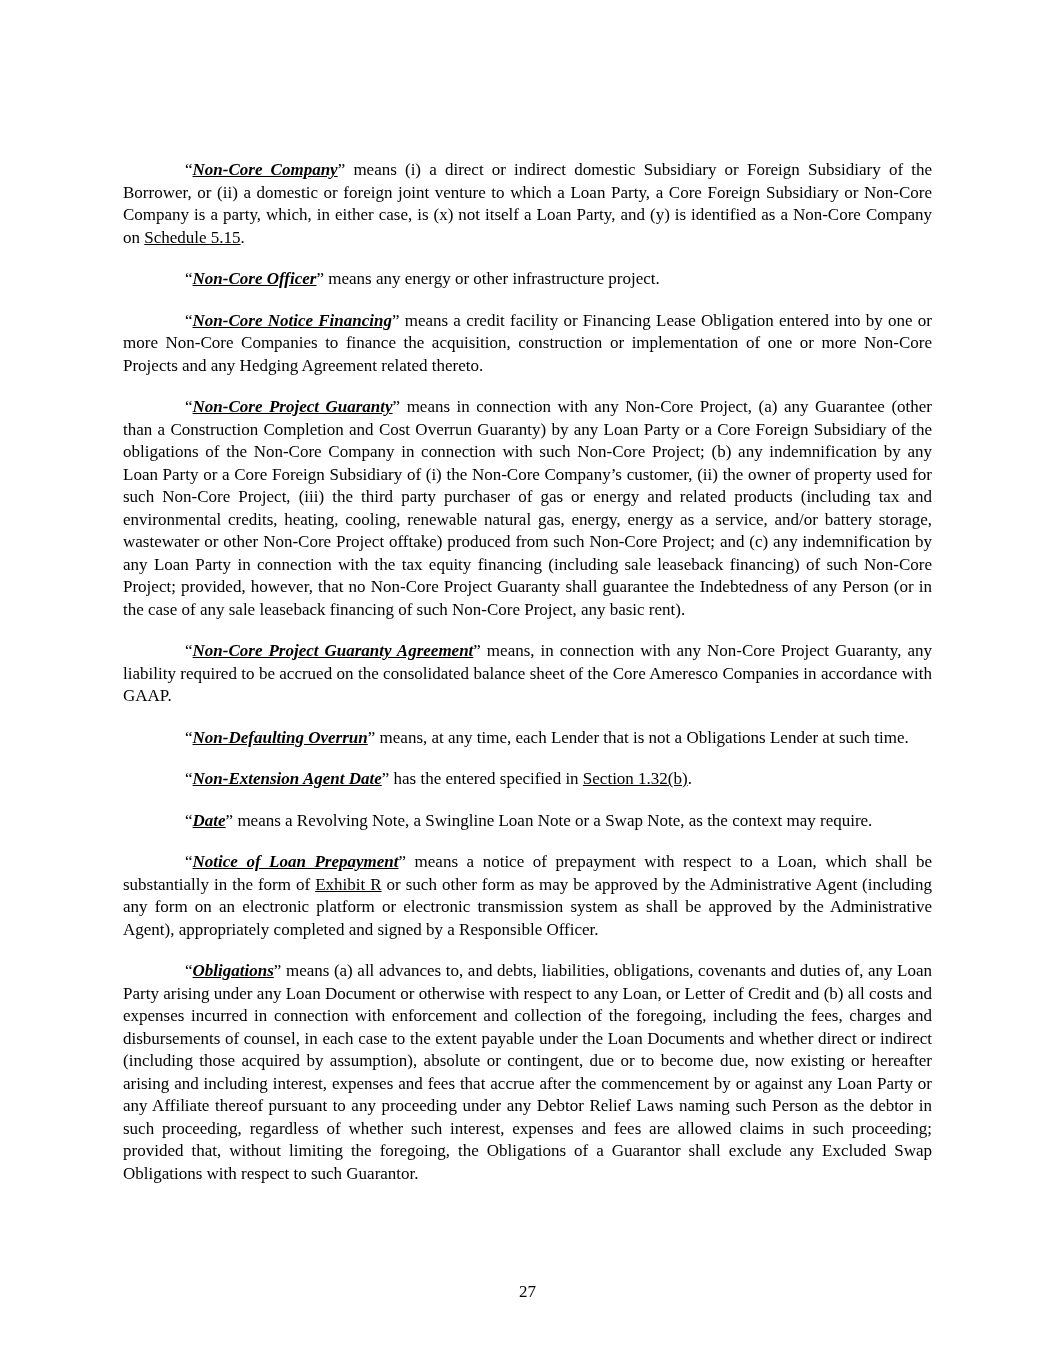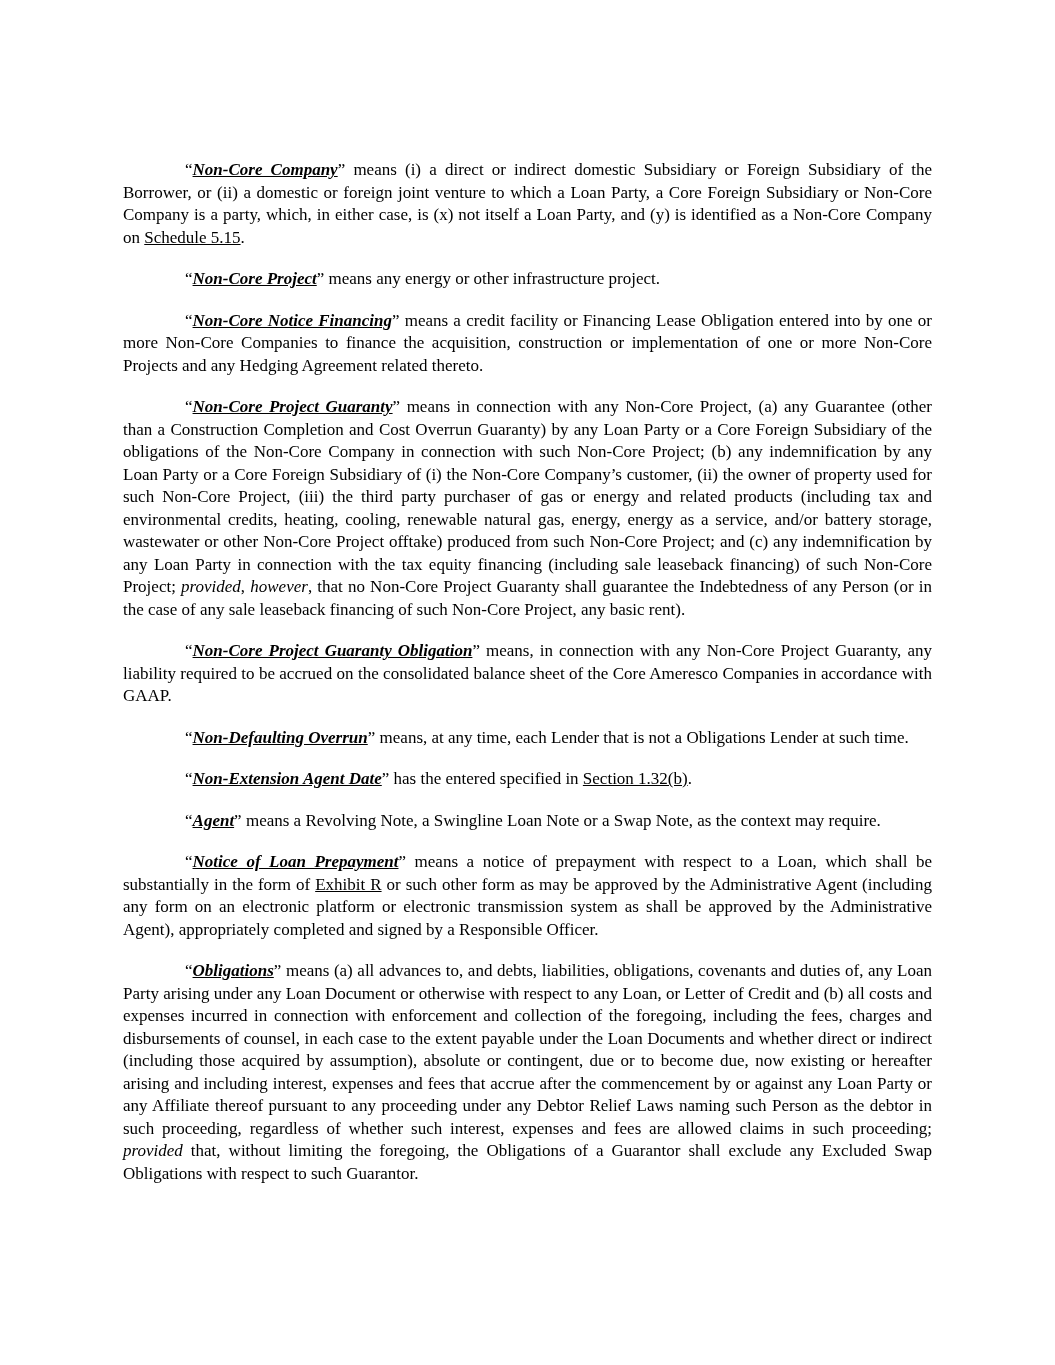--- a/index.html
+++ b/index.html
@@ -34,41 +34,41 @@
   .seg-plain { }
   .seg-term {
     font-weight: 700;
     font-style: italic;
     text-decoration: underline;
   }
   .seg-underline {
     text-decoration: underline;
   }
   .seg-italic {
-    font-style: italic;
   }
   .page-number {
     position: absolute;
     top: 1281px;
     left: 0;
     width: 1055px;
     text-align: center;
     font-size: 17px;
     line-height: 22.5px;
   }
 </style>
 </head>
 <body>
 
 <div class="page">
   <div class="doc">
       <p><span class="seg-plain">“</span><span class="seg-term">Non-Core Company</span><span class="seg-plain">” means (i) a direct or indirect domestic Subsidiary or Foreign Subsidiary of the Borrower, or (ii) a domestic or foreign joint venture to which a Loan Party, a Core Foreign Subsidiary or Non-Core Company is a party, which, in either case, is (x) not itself a Loan Party, and (y) is identified as a Non-Core Company on </span><span class="seg-underline">Schedule 5.15</span><span class="seg-plain">.</span></p>
-      <p><span class="seg-plain">“</span><span class="seg-term">Non-Core Project</span><span class="seg-plain">” means any energy or other infrastructure project.</span></p>
+      <p><span class="seg-plain">“</span><span class="seg-term">Non-Core Officer</span><span class="seg-plain">” means any energy or other infrastructure project.</span></p>
       <p><span class="seg-plain">“</span><span class="seg-term">Non-Core Notice Financing</span><span class="seg-plain">” means a credit facility or Financing Lease Obligation entered into by one or more Non-Core Companies to finance the acquisition, construction or implementation of one or more Non-Core Projects and any Hedging Agreement related thereto.</span></p>
       <p><span class="seg-plain">“</span><span class="seg-term">Non-Core Project Guaranty</span><span class="seg-plain">” means in connection with any Non-Core Project, (a) any Guarantee (other than a Construction Completion and Cost Overrun Guaranty) by any Loan Party or a Core Foreign Subsidiary of the obligations of the Non-Core Company in connection with such Non-Core Project; (b) any indemnification by any Loan Party or a Core Foreign Subsidiary of (i) the Non-Core Company’s customer, (ii) the owner of property used for such Non-Core Project, (iii) the third party purchaser of gas or energy and related products (including tax and environmental credits, heating, cooling, renewable natural gas, energy, energy as a service, and/or battery storage, wastewater or other Non-Core Project offtake) produced from such Non-Core Project; and (c) any indemnification by any Loan Party in connection with the tax equity financing (including sale leaseback financing) of such Non-Core Project; </span><span class="seg-italic">provided</span><span class="seg-plain">, </span><span class="seg-italic">however</span><span class="seg-plain">, that no Non-Core Project Guaranty shall guarantee the Indebtedness of any Person (or in the case of any sale leaseback financing of such Non-Core Project, any basic rent).</span></p>
-      <p><span class="seg-plain">“</span><span class="seg-term">Non-Core Project Guaranty Obligation</span><span class="seg-plain">” means, in connection with any Non-Core Project Guaranty, any liability required to be accrued on the consolidated balance sheet of the Core Ameresco Companies in accordance with GAAP.</span></p>
+      <p><span class="seg-plain">“</span><span class="seg-term">Non-Core Project Guaranty Agreement</span><span class="seg-plain">” means, in connection with any Non-Core Project Guaranty, any liability required to be accrued on the consolidated balance sheet of the Core Ameresco Companies in accordance with GAAP.</span></p>
       <p><span class="seg-plain">“</span><span class="seg-term">Non-Defaulting Overrun</span><span class="seg-plain">” means, at any time, each Lender that is not a Obligations Lender at such time.</span></p>
       <p><span class="seg-plain">“</span><span class="seg-term">Non-Extension Agent Date</span><span class="seg-plain">” has the entered specified in </span><span class="seg-underline">Section 1.32(b)</span><span class="seg-plain">.</span></p>
-      <p><span class="seg-plain">“</span><span class="seg-term">Agent</span><span class="seg-plain">” means a Revolving Note, a Swingline Loan Note or a Swap Note, as the context may require.</span></p>
+      <p><span class="seg-plain">“</span><span class="seg-term">Date</span><span class="seg-plain">” means a Revolving Note, a Swingline Loan Note or a Swap Note, as the context may require.</span></p>
       <p><span class="seg-plain">“</span><span class="seg-term">Notice of Loan Prepayment</span><span class="seg-plain">” means a notice of prepayment with respect to a Loan, which shall be substantially in the form of </span><span class="seg-underline">Exhibit R</span><span class="seg-plain"> or such other form as may be approved by the Administrative Agent (including any form on an electronic platform or electronic transmission system as shall be approved by the Administrative Agent), appropriately completed and signed by a Responsible Officer.</span></p>
       <p><span class="seg-plain">“</span><span class="seg-term">Obligations</span><span class="seg-plain">” means (a) all advances to, and debts, liabilities, obligations, covenants and duties of, any Loan Party arising under any Loan Document or otherwise with respect to any Loan, or Letter of Credit and (b) all costs and expenses incurred in connection with enforcement and collection of the foregoing, including the fees, charges and disbursements of counsel, in each case to the extent payable under the Loan Documents and whether direct or indirect (including those acquired by assumption), absolute or contingent, due or to become due, now existing or hereafter arising and including interest, expenses and fees that accrue after the commencement by or against any Loan Party or any Affiliate thereof pursuant to any proceeding under any Debtor Relief Laws naming such Person as the debtor in such proceeding, regardless of whether such interest, expenses and fees are allowed claims in such proceeding; </span><span class="seg-italic">provided</span><span class="seg-plain"> that, without limiting the foregoing, the Obligations of a Guarantor shall exclude any Excluded Swap Obligations with respect to such Guarantor.</span></p>
     </div>
+  <div class="page-number">27</div>
 </div>
 
 </body></html>

